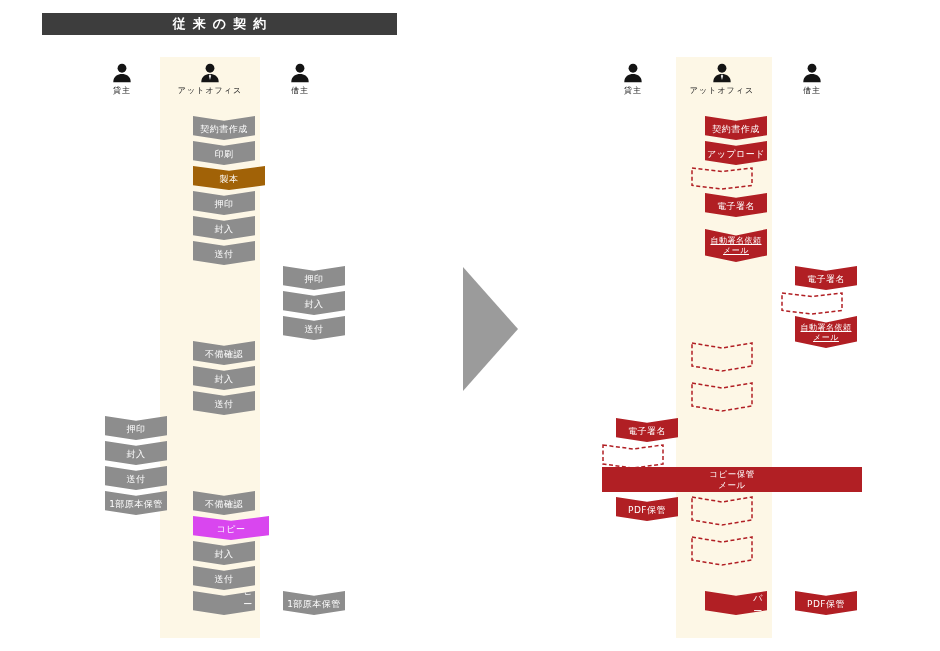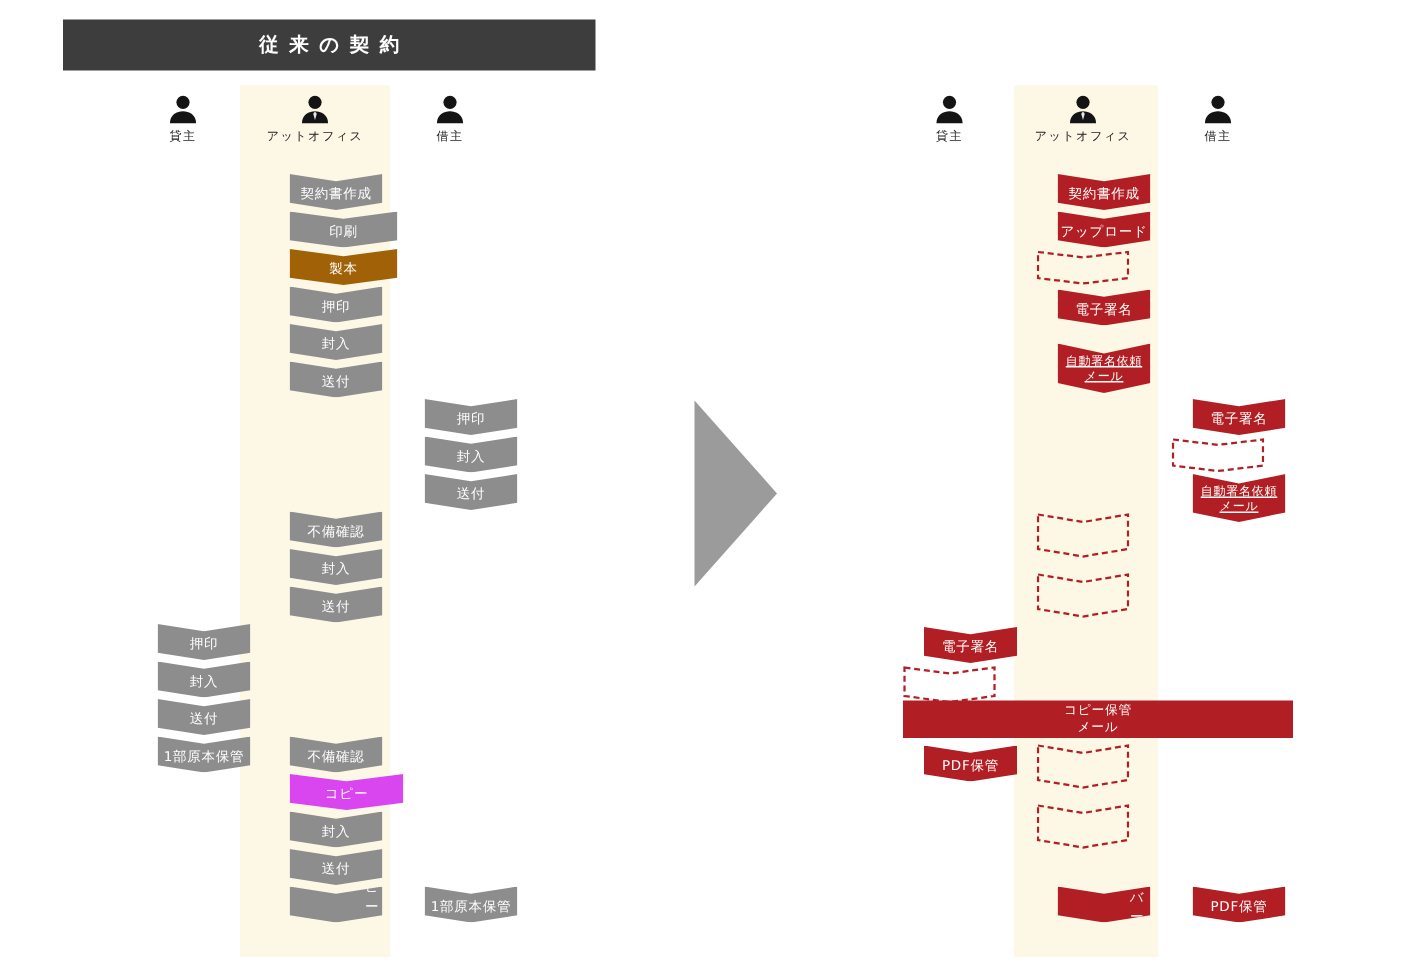--- a/index.html
+++ b/index.html
@@ -1,21 +1,21 @@
 <!DOCTYPE html>
 <html><head>
 <meta charset="utf-8">
 <style>
   * { margin:0; padding:0; box-sizing:border-box; }
   html,body { background:#ffffff; }
   body { font-family:"DejaVu Sans","Liberation Sans",sans-serif; }
   #canvas { position:relative; width:940px; height:651px; background:#ffffff; overflow:hidden; }
 
   .panel-header {
-    position:absolute; top:13px; width:355px; height:34px;
+    position:absolute; top:13px; width:355px; height:22px;
     display:flex; align-items:center; justify-content:center;
     color:#ffffff; font-size:13px; font-weight:bold;
     letter-spacing:7px; text-indent:7px; white-space:nowrap;
   }
   #left-header  { left:42px; }
   #right-header { left:553px; }
 
   .lane { position:absolute; top:57px; height:581px; }
   #left-lane  { left:160px; width:100px; }
   #right-lane { left:676px; width:96px; }
@@ -65,21 +65,21 @@
       <div class="actor-label">アットオフィス</div>
     </div>
     <div class="actor" style="left: 268px; top: 62px;">
       <svg width="22" height="22" viewBox="0 0 24 24">
         <circle cx="12" cy="6.8" r="4.8" fill="#141414"></circle>
         <path d="M2.5 22 C2.5 15.6 7.6 13.2 12 13.2 C16.4 13.2 21.5 15.6 21.5 22 Z" fill="#141414"></path>
       </svg>
       <div class="actor-label">借主</div>
     </div>
     <div class="box solid" style="left: 179px; top: 116px; width: 62px; height: 24px; background: rgb(141, 141, 141);">契約書作成</div>
-    <div class="box solid" style="left: 179px; top: 141px; width: 72px; height: 24px; background: rgb(141, 141, 141);">印刷</div>
+    <div class="box solid" style="left: 179px; top: 141px; width: 62px; height: 24px; background: rgb(141, 141, 141);">印刷</div>
     <div class="box solid" style="left: 179px; top: 166px; width: 72px; height: 24px; background: #a16207;">製本</div>
     <div class="box solid" style="left: 179px; top: 191px; width: 62px; height: 24px; background: rgb(141, 141, 141);">押印</div>
     <div class="box solid" style="left: 179px; top: 216px; width: 62px; height: 24px; background: rgb(141, 141, 141);">封入</div>
     <div class="box solid" style="left: 179px; top: 241px; width: 62px; height: 24px; background: rgb(141, 141, 141);">送付</div>
     <div class="box solid" style="left: 269px; top: 266px; width: 62px; height: 24px; background: rgb(141, 141, 141);">押印</div>
     <div class="box solid" style="left: 269px; top: 291px; width: 62px; height: 24px; background: rgb(141, 141, 141);">封入</div>
     <div class="box solid" style="left: 269px; top: 316px; width: 62px; height: 24px; background: rgb(141, 141, 141);">送付</div>
     <div class="box solid" style="left: 179px; top: 341px; width: 62px; height: 24px; background: rgb(141, 141, 141);">不備確認</div>
     <div class="box solid" style="left: 179px; top: 366px; width: 62px; height: 24px; background: rgb(141, 141, 141);">封入</div>
     <div class="box solid" style="left: 179px; top: 391px; width: 62px; height: 24px; background: rgb(141, 141, 141);">送付</div>

